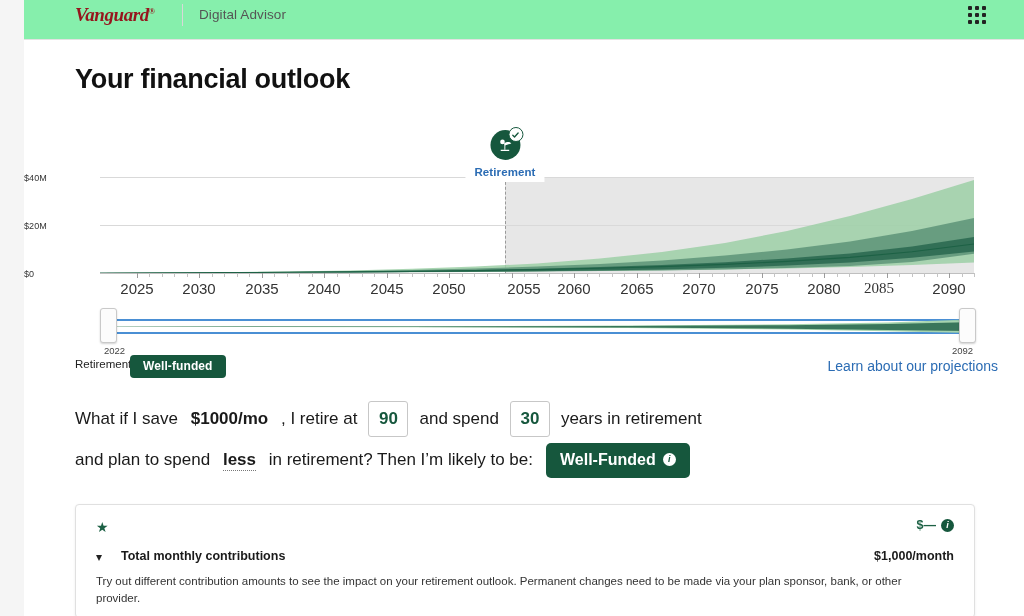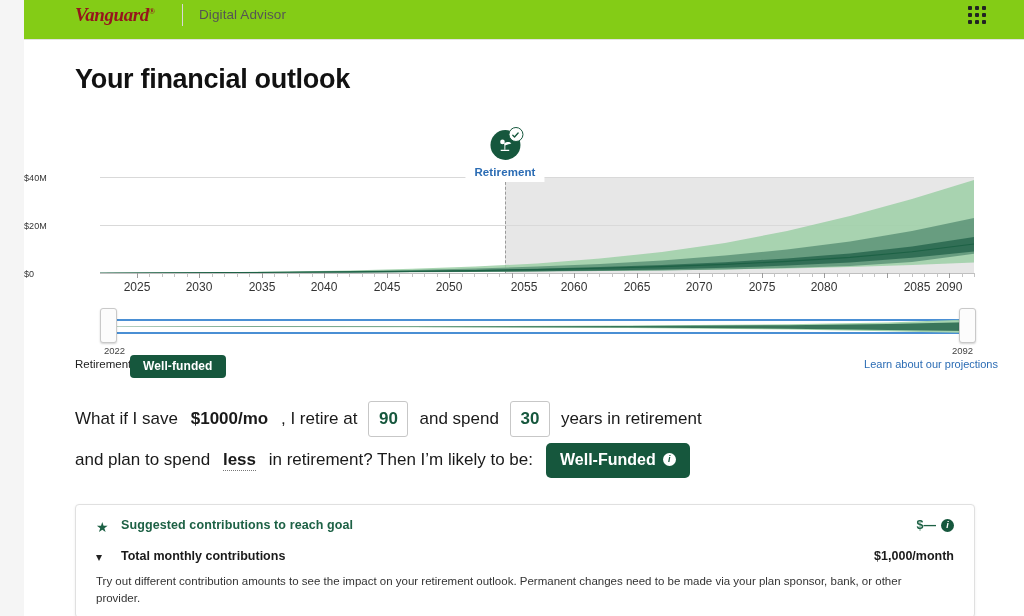--- a/index.html
+++ b/index.html
@@ -9,21 +9,21 @@
     font-family:"Liberation Sans", sans-serif;
     color:#1a1a1a;
     -webkit-font-smoothing:antialiased;
   }
   .page{
     position:absolute;left:24px;top:0;width:1000px;height:616px;
     background:#ffffff;overflow:hidden;
   }
   
   .header{
-    position:relative;height:39px;background:#84cc16;
+    position:relative;height:39px;background:#86efac;
     border-bottom:1px solid #e2e2e2;
     display:flex;align-items:center;
   }
   .brand{
     position:absolute;left:51px;top:4px;
     font-family:"Liberation Serif", serif;
     font-weight:bold;font-style:italic;
     font-size:19px;color:#96151d;letter-spacing:-0.4px;
   }
   .brand .reg{font-size:8px;vertical-align:super;font-style:normal;}
@@ -63,21 +63,21 @@
     border-left:1px dashed #9a9a9a;
   }
   .ylabel{
     position:absolute;left:0;font-size:9px;color:#333;letter-spacing:.1px;
   }
   .fan{position:absolute;left:0;top:0;width:874px;height:96px;overflow:hidden;}
   .ticks{position:absolute;left:76px;top:143px;width:874px;height:5px;}
   .ticks i{position:absolute;top:0;width:1px;height:4px;background:#c4c4c4;}
   .ticks i.major{height:5px;background:#9b9b9b;}
   .xlabels{position:absolute;left:76px;top:150px;width:874px;height:14px;}
-  .xlabels span{position:absolute;font-size:12px;color:#333;transform:translateX(-50%);}
+  .xlabels span{position:absolute;font-size:15px;color:#333;transform:translateX(-50%);}
 
   
   .marker{
     position:absolute;left:481px;top:0;transform:translateX(-50%);
     display:flex;flex-direction:column;align-items:center;
   }
   .marker-badge{
     width:30px;height:30px;border-radius:50%;background:#16573d;
     position:relative;display:flex;align-items:center;justify-content:center;
   }
@@ -109,21 +109,21 @@
   .ret-label{position:absolute;left:51px;top:3px;font-size:11.5px;color:#222;}
   .pill{
     position:absolute;left:106px;top:0;background:#16573d;color:#fff;
     font-size:12px;font-weight:bold;border-radius:4px;padding:4px 13px 5px 13px;
     letter-spacing:.1px;cursor:pointer;
   }
   .legend{position:absolute;left:252px;top:2px;display:flex;align-items:center;gap:14px;}
   .legend .item{display:flex;align-items:center;gap:6px;font-size:10.5px;color:#333;}
   .legend .dot{width:9px;height:9px;border-radius:50%;display:block;}
   .learn{
-    position:absolute;right:26px;top:3px;font-size:11px;color:#2b6cb4;
+    position:absolute;right:26px;top:3px;font-size:14px;color:#2b6cb4;
     text-decoration:none;cursor:pointer;
   }
 
   
   .whatif{position:absolute;left:51px;top:400px;width:900px;font-size:17px;color:#1a1a1a;}
   .whatif .line{display:flex;align-items:center;height:38px;gap:4px;}
   .whatif .line.second{margin-top:3px;}
   .whatif b{font-weight:bold;}
   .dotted{
     font-weight:bold;border-bottom:1px dotted #777;
@@ -303,21 +303,21 @@
       <span style="left:162px;">2035</span>
       <span style="left:224px;">2040</span>
       <span style="left:287px;">2045</span>
       <span style="left:349px;">2050</span>
       <span style="left:424px;">2055</span>
       <span style="left:474px;">2060</span>
       <span style="left:537px;">2065</span>
       <span style="left:599px;">2070</span>
       <span style="left:662px;">2075</span>
       <span style="left:724px;">2080</span>
-      <span style="left:817px;">2085</span>
+      <span style="left:779px;font-family:Liberation Serif, serif;">2085</span>
       <span style="left:849px;">2090</span>
     </div>
 
     <div class="marker">
       <div class="marker-badge">
         <svg width="17" height="17" viewBox="0 0 24 24" aria-hidden="true">
           <circle cx="8.5" cy="7" r="3.3" fill="#ffffff"></circle>
           <path d="M11 9 C15 5.5, 20 7, 21 9 L12 12 Z" fill="#ffffff"></path>
           <rect x="11.2" y="9" width="1.3" height="9" fill="#ffffff"></rect>
           <path d="M6 18 h12 v1.6 H6 Z" fill="#ffffff"></path>
@@ -369,21 +369,20 @@
       <button class="wf-btn">
         <span>Well-Funded</span>
         <span class="info">i</span>
       </button>
     </div>
   </div>
 
   <div class="card">
     <div class="card-row first">
       <span class="star">★</span>
-      <span class="card-title">Suggested contributions to reach goal</span>
       <span class="card-amount">$—</span>
       <span class="card-info info dark">i</span>
     </div>
     <div class="card-row">
       <span class="chev">▾</span>
       <span class="card-sub">Total monthly contributions</span>
       <span class="card-value">$1,000/month</span>
     </div>
     <div class="card-desc">Try out different contribution amounts to see the impact on your retirement outlook. Permanent changes need to be made via your plan sponsor, bank, or other provider.</div>
   </div>

